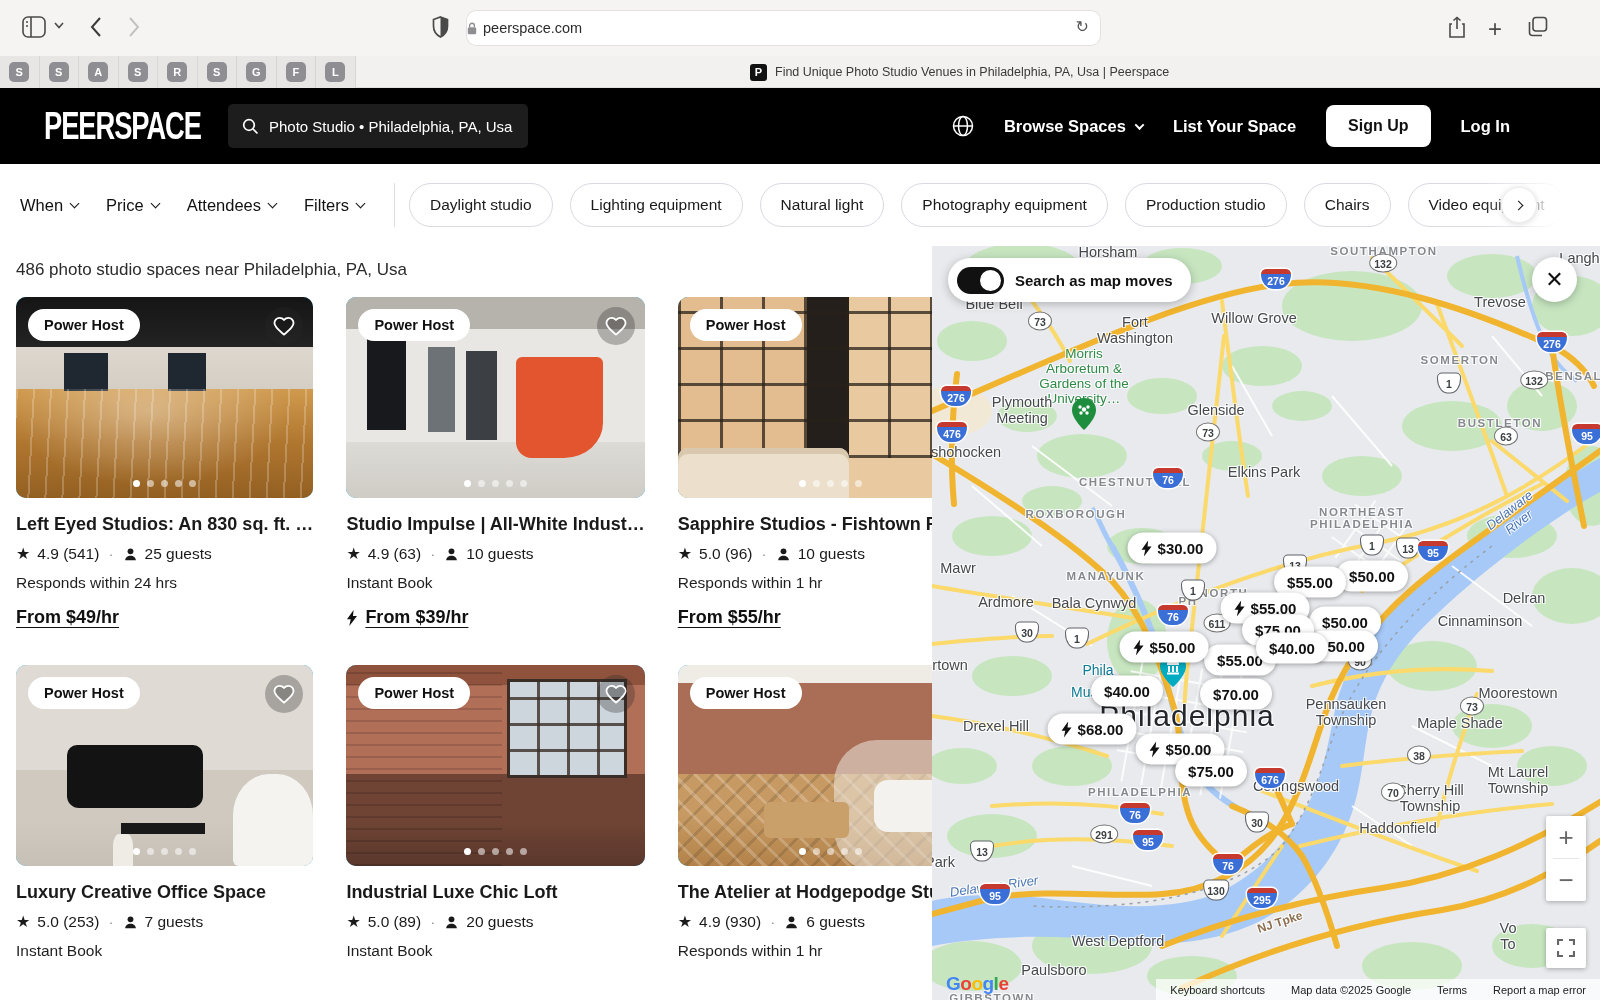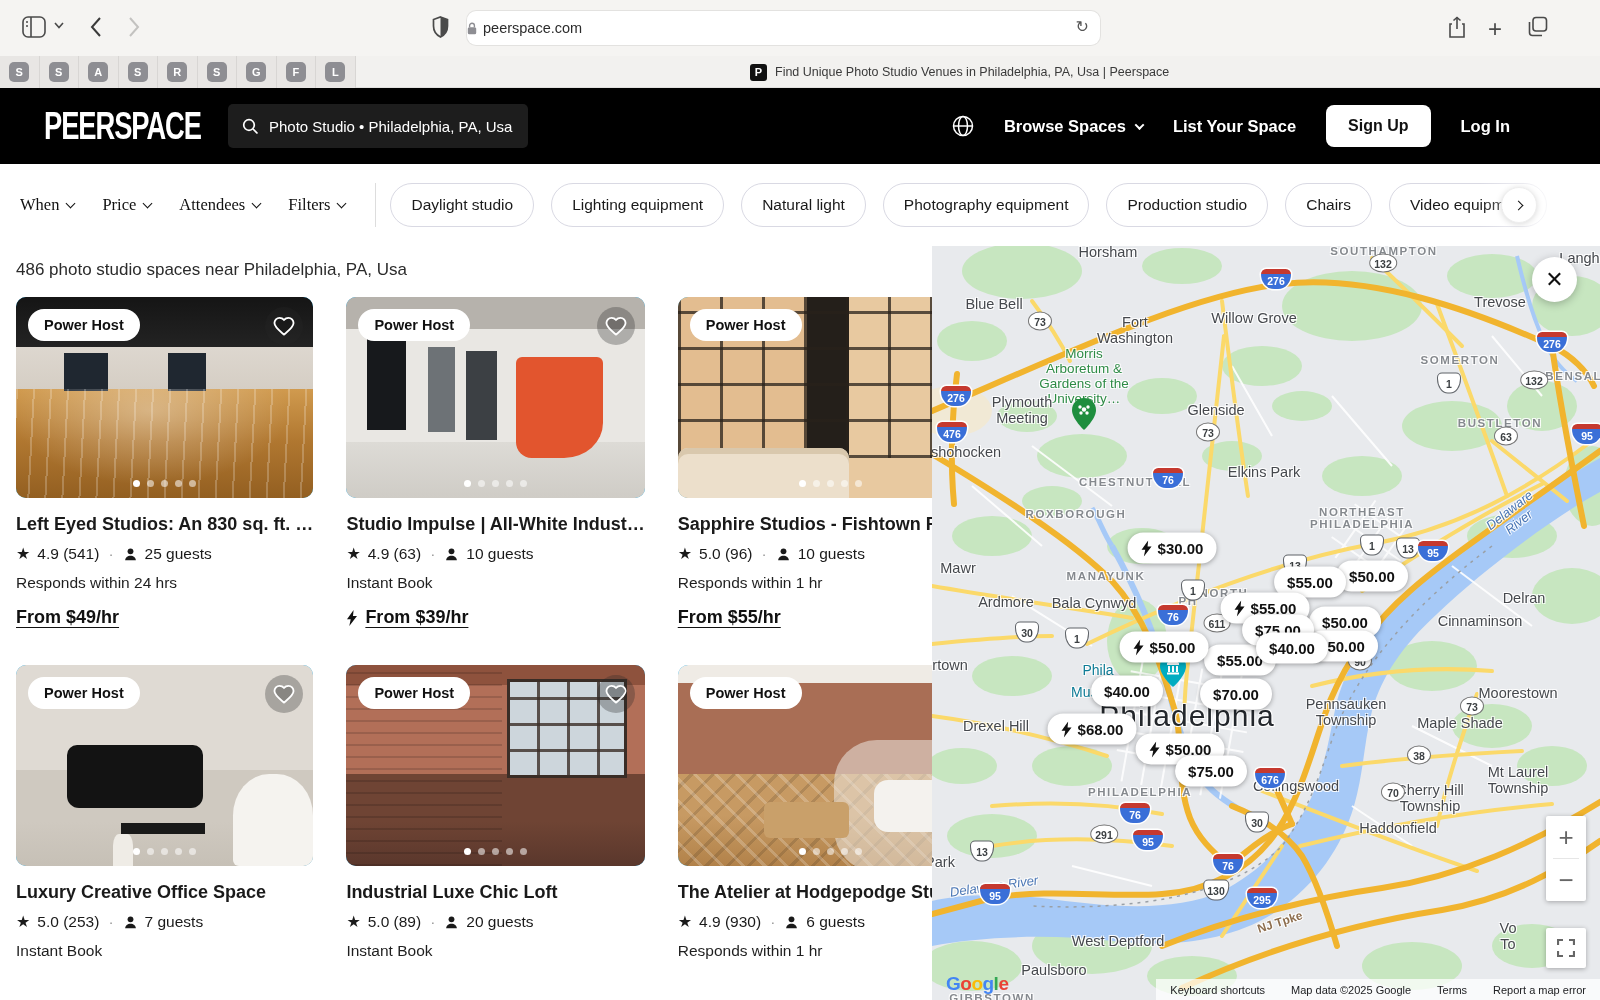--- a/index.html
+++ b/index.html
@@ -35,21 +35,21 @@
              color:#fff; font-size:15px; cursor:text; white-space:nowrap; }
   .hnav { position:absolute; right:0; top:0; height:76px; display:flex; align-items:center; gap:30px; padding-right:90px; }
   .hlink { color:#fff; font-size:16.5px; font-weight:600; cursor:pointer; white-space:nowrap; display:flex; align-items:center; }
   .wchev { width:7px; height:7px; border-right:2px solid #fff; border-bottom:2px solid #fff; transform:rotate(45deg) translate(-1px,-1px); margin-left:10px; }
   .signup { background:#fff; color:#111; font-size:16px; font-weight:700; border:none; border-radius:8px;
             padding:12px 22px; cursor:pointer; }
 
   
   .fbar { position:absolute; left:0; top:164px; width:1600px; height:82px; background:#fff; display:flex; align-items:center; }
   .fdrops { display:flex; gap:28px; padding-left:20px; align-items:center; }
-  .fdrop { display:flex; align-items:center; background:none; border:none; font-family:Liberation Serif, serif;
+  .fdrop { display:flex; align-items:center; background:none; border:none; font-family:Liberation Sans, sans-serif;
            font-size:16.5px; font-weight:500; color:#111; cursor:pointer; }
   .chev { width:7px; height:7px; border-right:1.8px solid #111; border-bottom:1.8px solid #111;
           transform:rotate(45deg); margin-left:8px; margin-top:-4px; }
   .fdivider { width:1px; height:44px; background:#ddd; margin:0 14px 0 30px; }
   .pillwrap { position:relative; flex:1; height:82px; overflow:hidden; }
   .pills { position:absolute; left:0; top:19px; display:flex; gap:17px; }
   .fpill { height:44px; border:1px solid #d9d9e3; border-radius:22px; background:#fff; padding:0 20px;
            font-family:inherit; font-size:15.5px; color:#1a1a1a; white-space:nowrap; cursor:pointer; }
   .fade { position:absolute; right:0; top:0; width:120px; height:82px;
           background:linear-gradient(90deg, rgba(255,255,255,0), #fff 70%); pointer-events:none; }
@@ -824,20 +824,26 @@
         <path d="M13 0 C5.8 0 0 5.8 0 13 C0 23 13 34 13 34 C13 34 26 23 26 13 C26 5.8 20.2 0 13 0Z" fill="#00acc1"></path>
         <rect x="7" y="10" width="12" height="2" fill="#fff"></rect>
           <rect x="8" y="13" width="2" height="6" fill="#fff"></rect>
         <rect x="12" y="13" width="2" height="6" fill="#fff"></rect>
           <rect x="16" y="13" width="2" height="6" fill="#fff"></rect>
         <rect x="7" y="19.5" width="12" height="2" fill="#fff"></rect>
           <path d="M13 5 L19 10 H7 Z" fill="#fff"></path>
       </svg>
     </span>
 
+    <div class="mtoggle">
+      <span class="track">
+          <span class="knob"></span>
+        </span>
+      <span class="tlabel">Search as map moves</span>
+    </div>
     <button class="mclose">
         <span>✕</span>
       </button>
 
     <div class="zpanel">
       <button class="zbtn">+</button>
       <div class="zdiv"></div>
       <button class="zbtn">−</button>
     </div>
     <button class="fsbtn">

